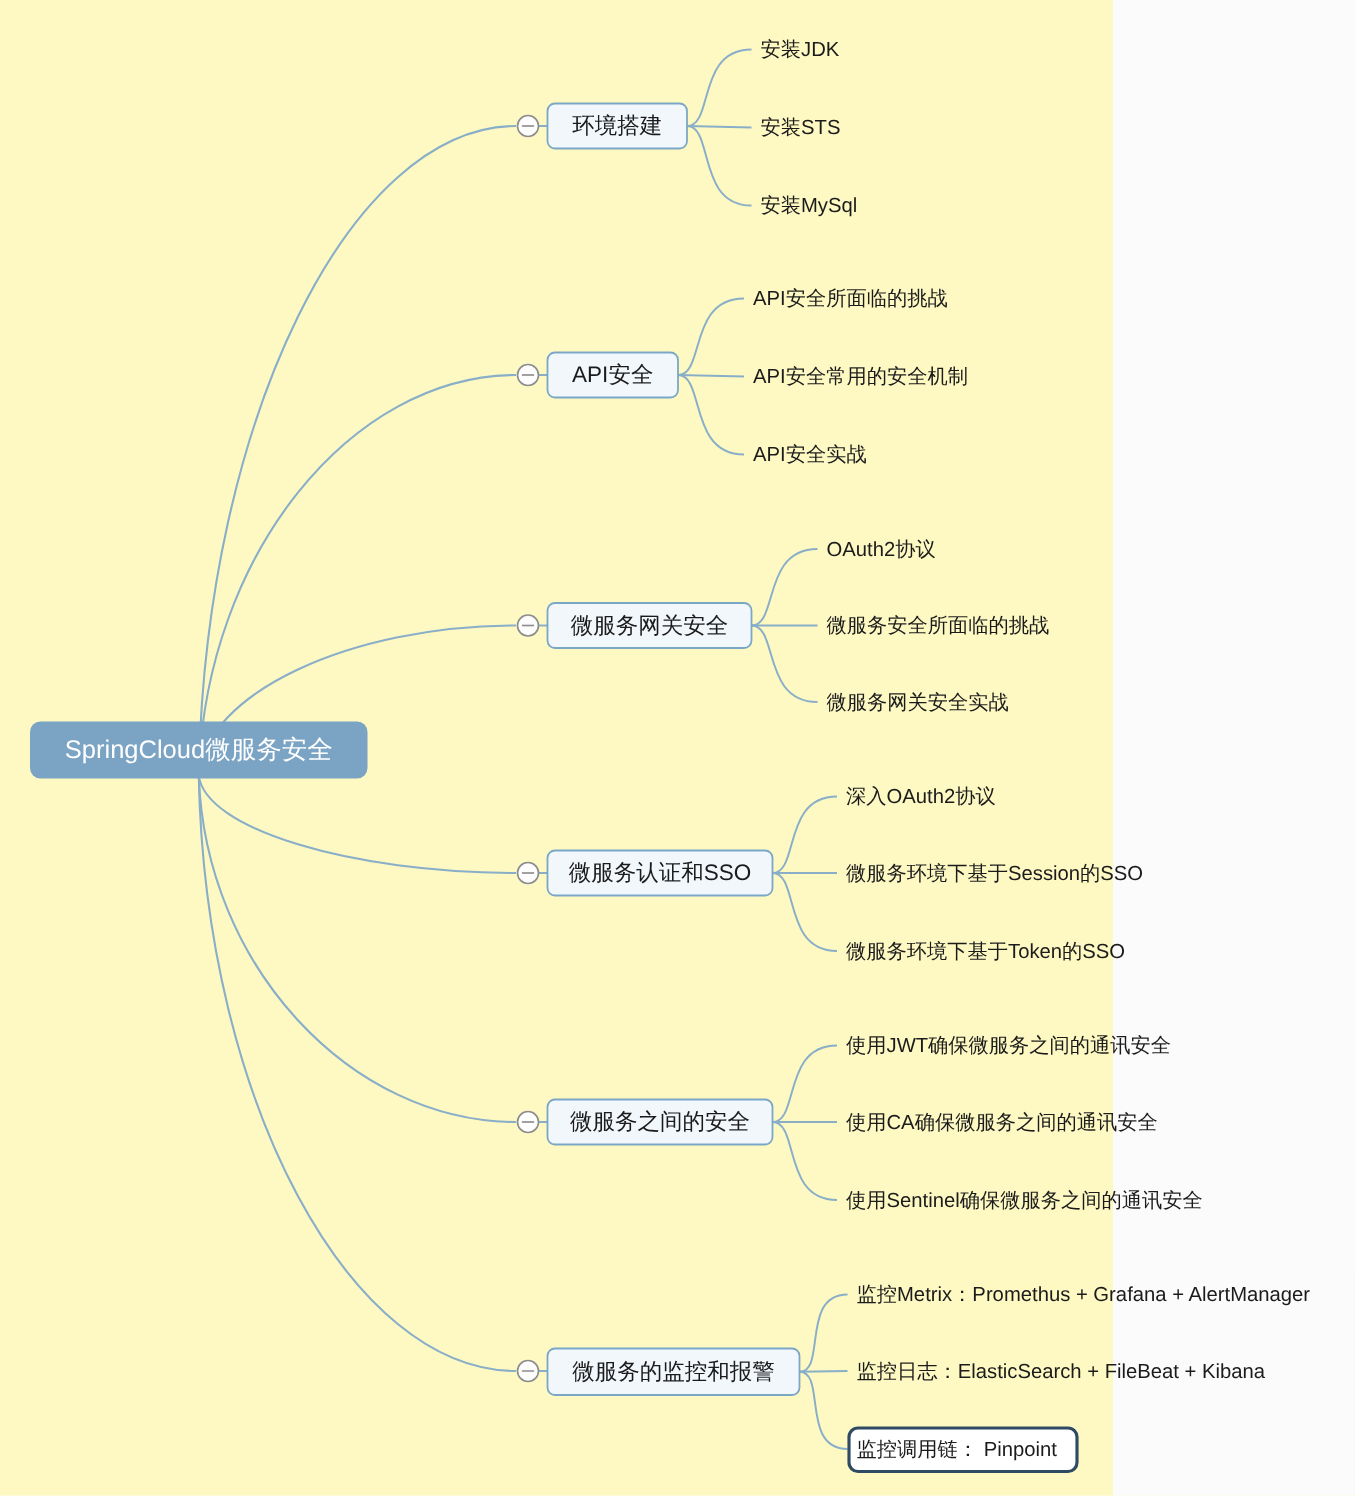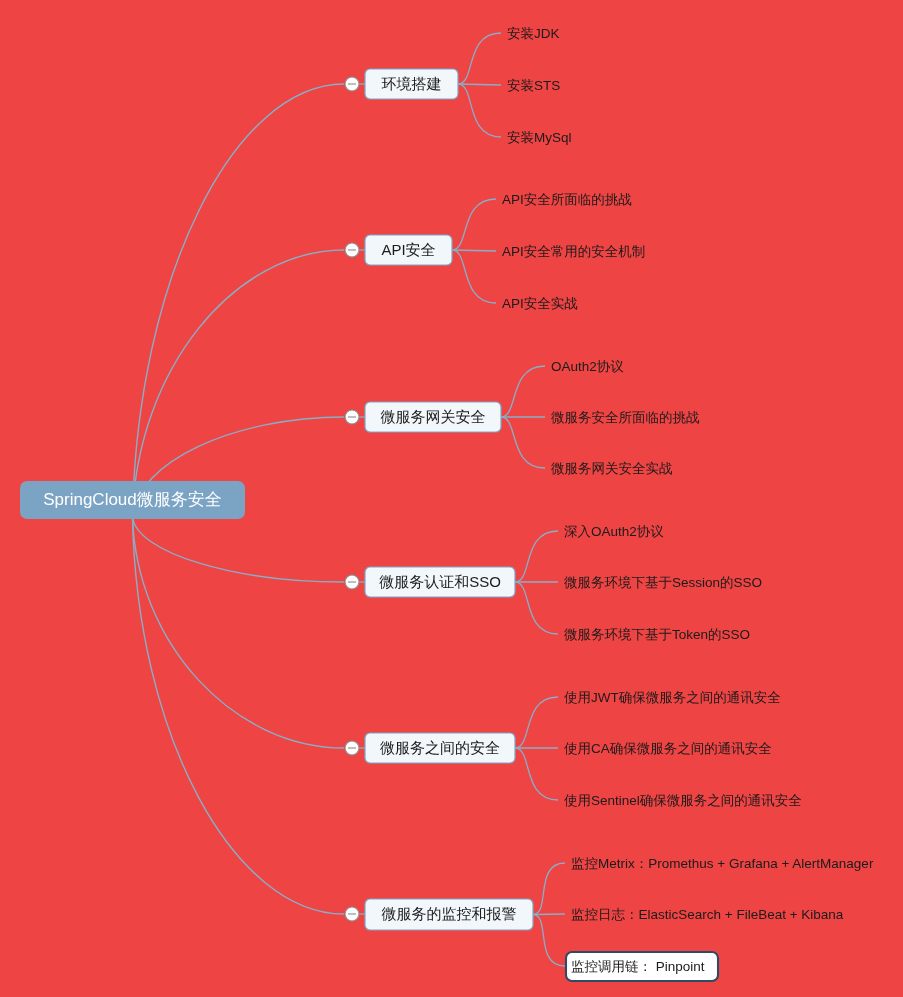--- a/index.html
+++ b/index.html
@@ -11,23 +11,23 @@
     width: 903px;
     height: 997px;
     position: relative;
     overflow: hidden;
     font-family: "Liberation Sans", "DejaVu Sans", sans-serif;
   }
   #mindmap-canvas {
     position: absolute;
     left: 0;
     top: 0;
-    width: 903px;
+    width: 742px;
     height: 997px;
-    background: #ef4444;
+    background: #fef9c3;
   }
   svg { display: block; }
 
   .edge-curve {
     fill: none;
     stroke: #89aec8;
     stroke-width: 1.4;
   }
   .leaf-connector {
     fill: none;

